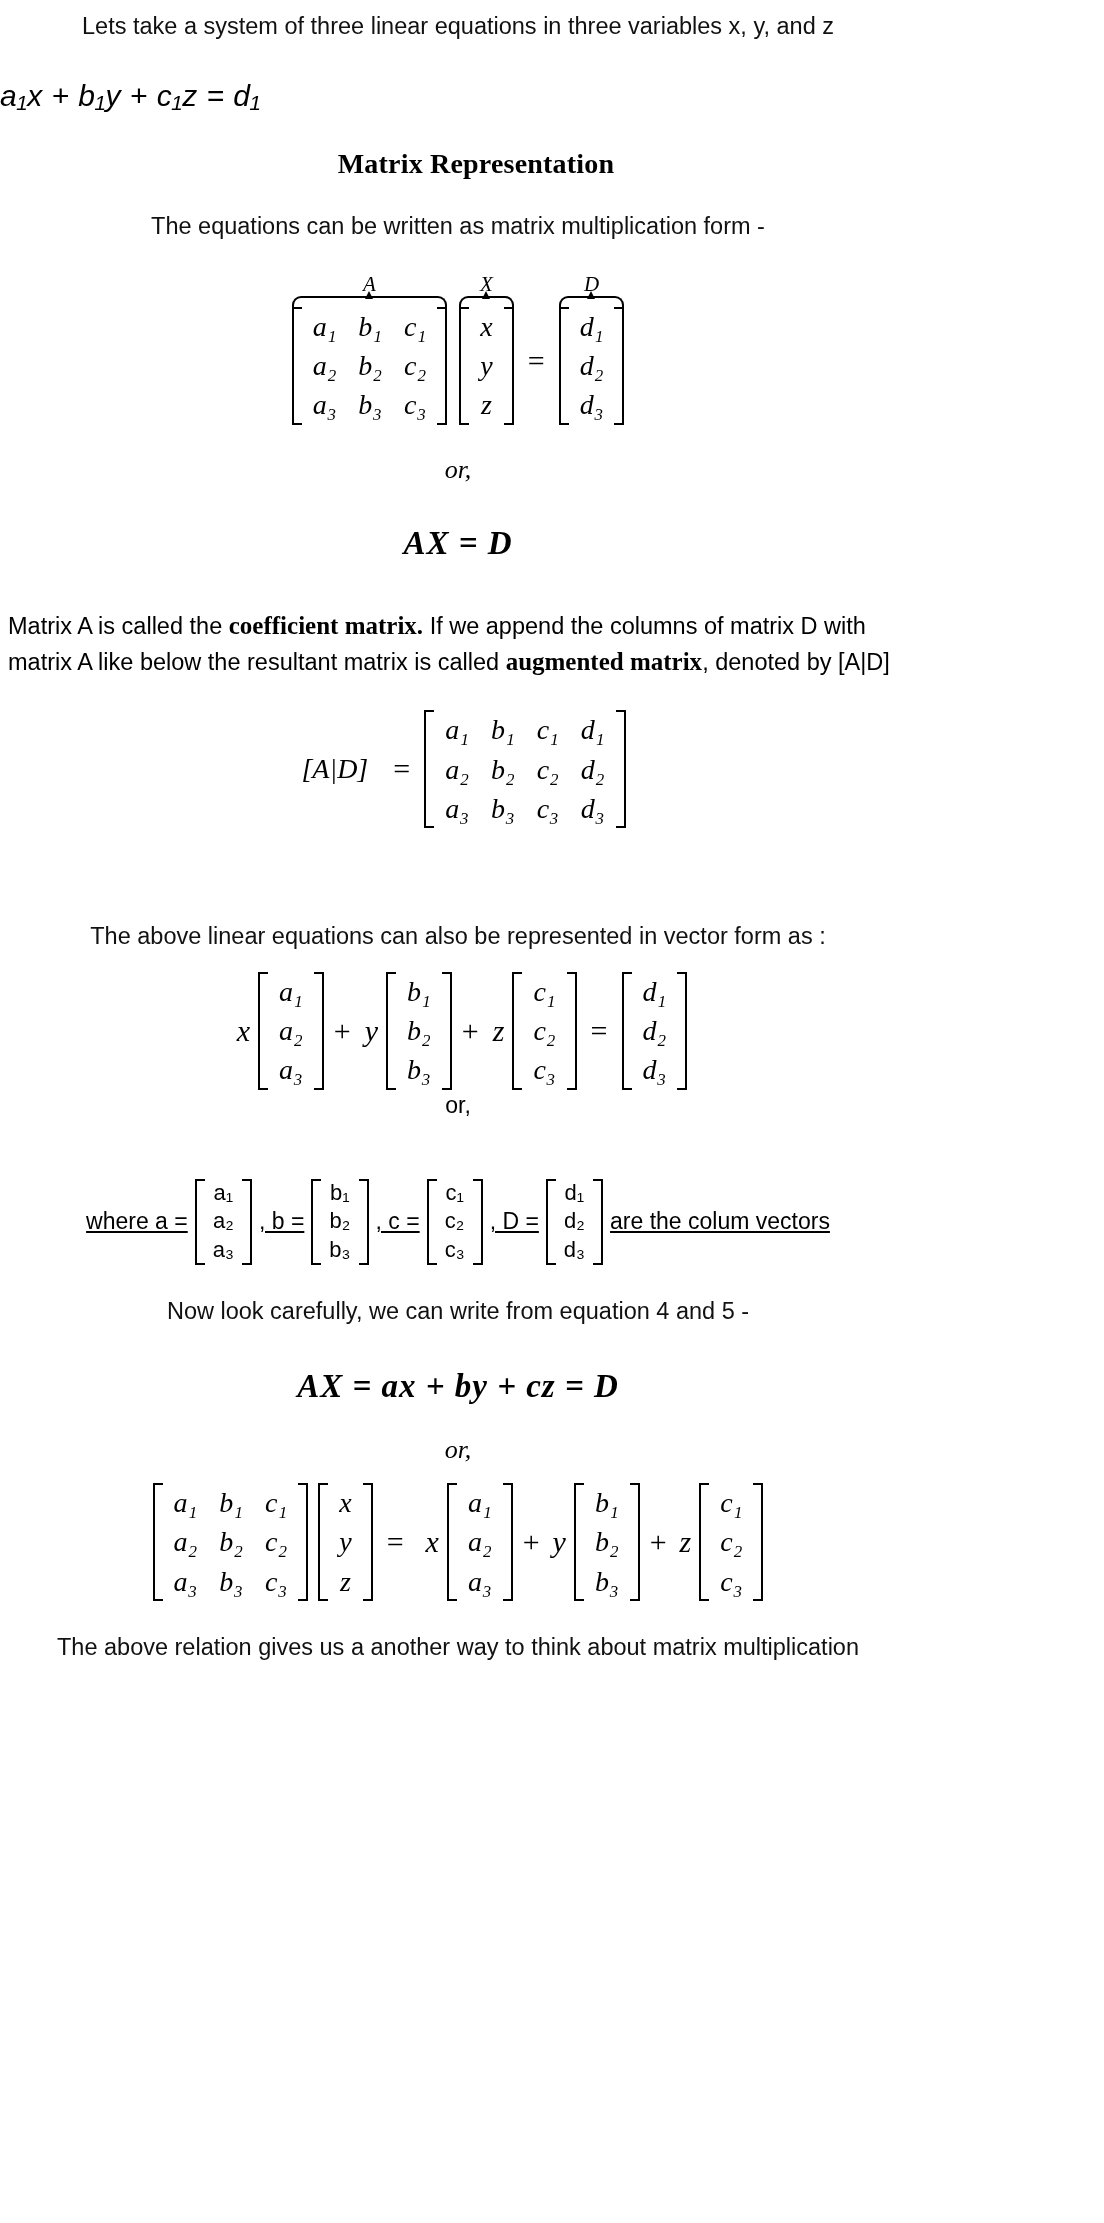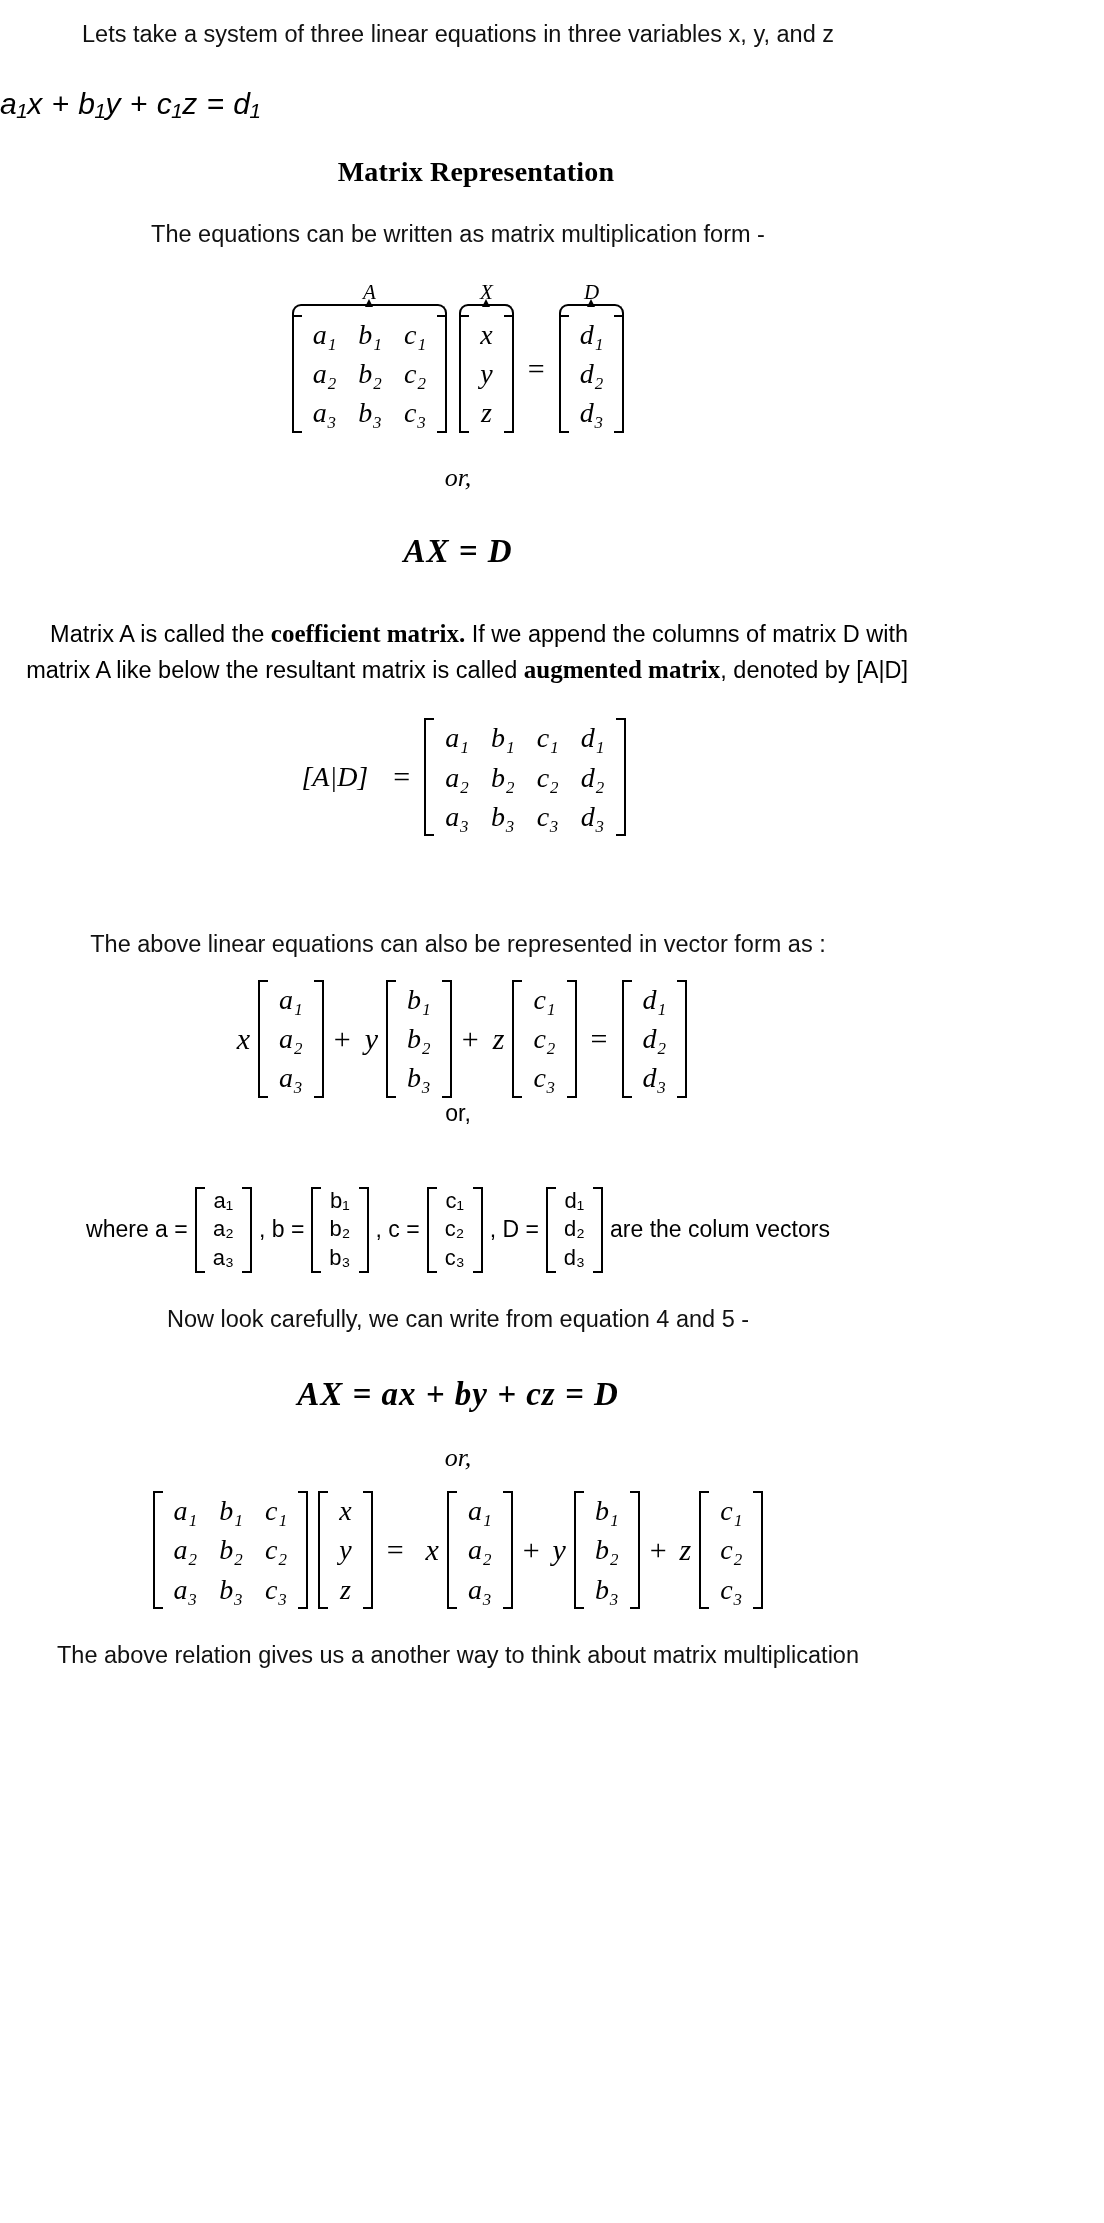--- a/index.html
+++ b/index.html
@@ -3,35 +3,35 @@
 <meta charset="utf-8">
 <style>
   html,body{margin:0;padding:0;}
   body{
     width:1104px;
     background:#ffffff;
     font-family:"Liberation Sans", sans-serif;
     color:#000000;
     -webkit-font-smoothing:antialiased;
   }
-  .page{width:916px;min-height:2223px;position:relative;box-sizing:border-box;padding-top:8px;}
+  .page{width:916px;min-height:2223px;position:relative;box-sizing:border-box;}
 
   
   .para{
     font-family:"Liberation Sans", sans-serif;
     font-size:23.5px;
     line-height:1.42;
     text-align:center;
     color:#111;
   }
   .para-wide{
     font-family:"Liberation Sans", sans-serif;
     font-size:23.5px;
     line-height:1.45;
-    text-align:right;
+    text-align:left;
     padding:0 8px;
   }
   .heading{
     font-family:"Liberation Serif", serif;
     font-weight:bold;
     font-size:28px;
     text-align:center;
     letter-spacing:0.2px;
     margin-left:36px;
   }
@@ -127,21 +127,21 @@
   .mat.sans td{font-family:"Liberation Sans", sans-serif;font-style:normal;font-size:22px;}
 
   .op{
     font-family:"Liberation Serif", serif;
     font-style:italic;
     font-size:30px;
     padding:0 11px;
     white-space:nowrap;
   }
   .op.eq{font-style:normal;padding:0 14px;}
-  .op.sans{font-family:"Liberation Sans", sans-serif;font-style:normal;font-size:23px;padding:0 7px;}
+  .op.sans{font-family:"Liberation Sans", sans-serif;font-style:normal;font-size:23px;padding:0 7px;text-decoration:underline;}
   .op.var{padding:0 8px;}
 
   .spacer-xs{height:10px;}
   .spacer-s{height:18px;}
   .spacer-m{height:30px;}
   .spacer-l{height:46px;}
   .spacer-xl{height:62px;}
 </style>
 </head>
 <body>

